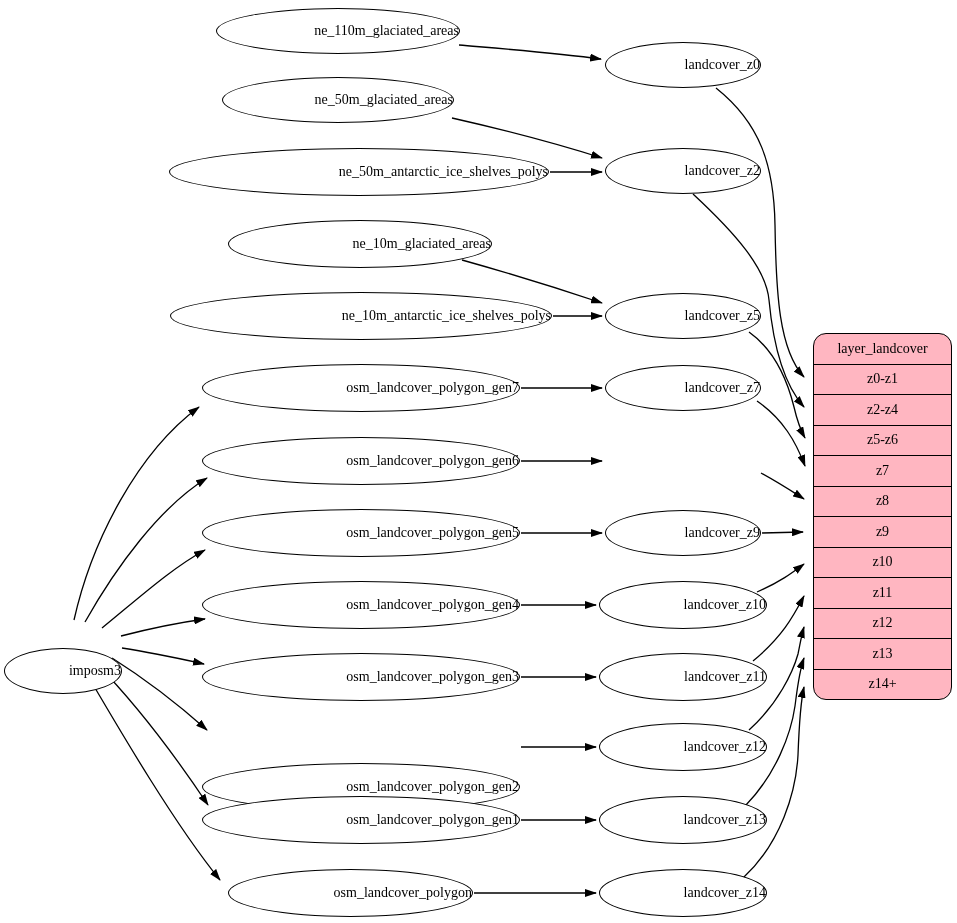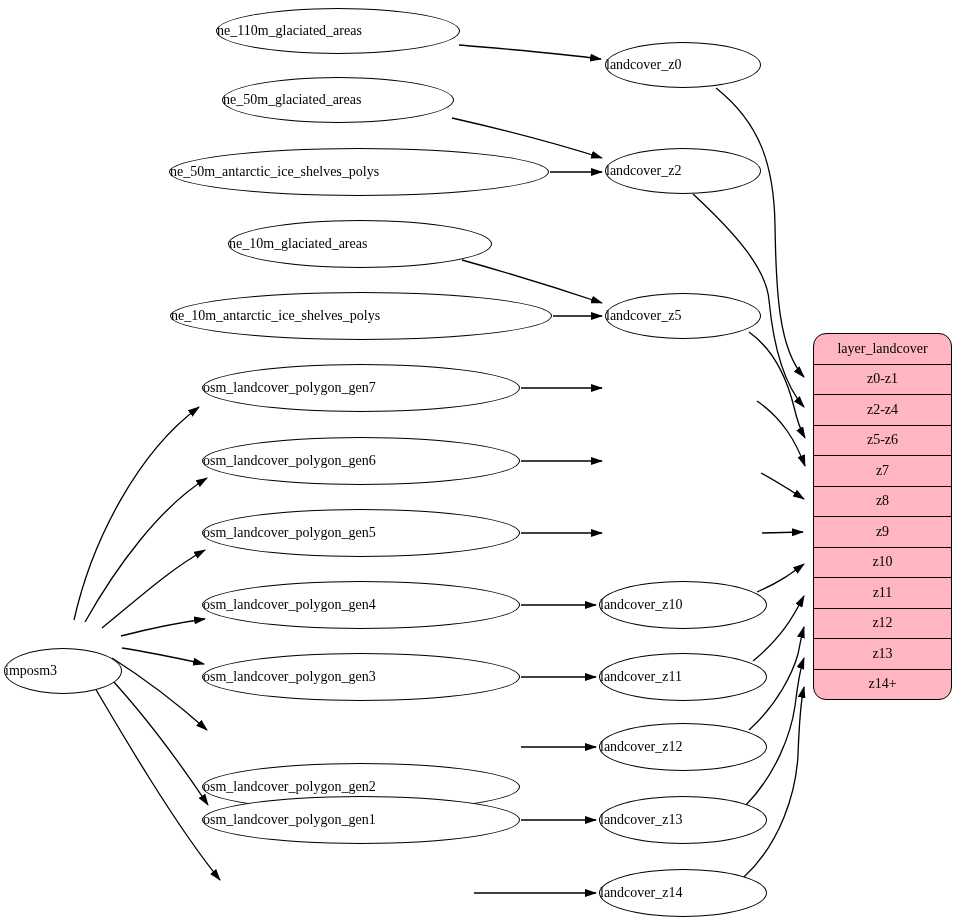--- a/index.html
+++ b/index.html
@@ -14,21 +14,21 @@
     position:relative;width:957px;height:923px;background:var(--background);
     font-family:"Liberation Serif","DejaVu Serif",serif;color:var(--text);
     overflow:hidden;
   }
   svg.edges{position:absolute;left:0;top:0;}
   .edge{stroke:var(--stroke);fill:none;stroke-width:1.3px;}
   #arrowhead path{fill:var(--stroke);stroke:none;}
   .ell{
     position:absolute;background:var(--node_fill);
     border:1px solid var(--stroke);border-radius:50%;
-    display:flex;align-items:center;justify-content:flex-start;
+    display:flex;align-items:center;justify-content:flex-end;
     font-size:14px;white-space:nowrap;box-sizing:border-box;
   }
   .ltable{
     position:absolute;left:813px;top:333px;width:139px;height:367px;
     background:var(--table_fill);border:1px solid var(--stroke);
     border-radius:13px;display:flex;flex-direction:column;
     overflow:hidden;box-sizing:border-box;
   }
   .trow{
     flex:1;display:flex;align-items:center;justify-content:center;
@@ -117,29 +117,38 @@
   </div>
   <div class="ell" style="left:202px;top:653px;width:318px;height:48px">
     <span>osm_landcover_polygon_gen3</span>
   </div>
   <div class="ell" style="left:202px;top:763px;width:318px;height:48px">
     <span>osm_landcover_polygon_gen2</span>
   </div>
   <div class="ell" style="left:202px;top:796px;width:318px;height:48px">
     <span>osm_landcover_polygon_gen1</span>
   </div>
+  <div class="ell" style="left:228px;top:869px;width:245px;height:48px">
+    <span>osm_landcover_polygon</span>
+  </div>
 
   <div class="ell" style="left:605px;top:42px;width:156px;height:46px">
     <span>landcover_z0</span>
   </div>
   <div class="ell" style="left:605px;top:148px;width:156px;height:46px">
     <span>landcover_z2</span>
   </div>
   <div class="ell" style="left:605px;top:293px;width:156px;height:46px">
     <span>landcover_z5</span>
+  </div>
+  <div class="ell" style="left:605px;top:365px;width:156px;height:46px">
+    <span>landcover_z7</span>
+  </div>
+  <div class="ell" style="left:605px;top:510px;width:156px;height:46px">
+    <span>landcover_z9</span>
   </div>
   <div class="ell" style="left:599px;top:581px;width:168px;height:48px">
     <span>landcover_z10</span>
   </div>
   <div class="ell" style="left:599px;top:653px;width:168px;height:48px">
     <span>landcover_z11</span>
   </div>
   <div class="ell" style="left:599px;top:723px;width:168px;height:48px">
     <span>landcover_z12</span>
   </div>

